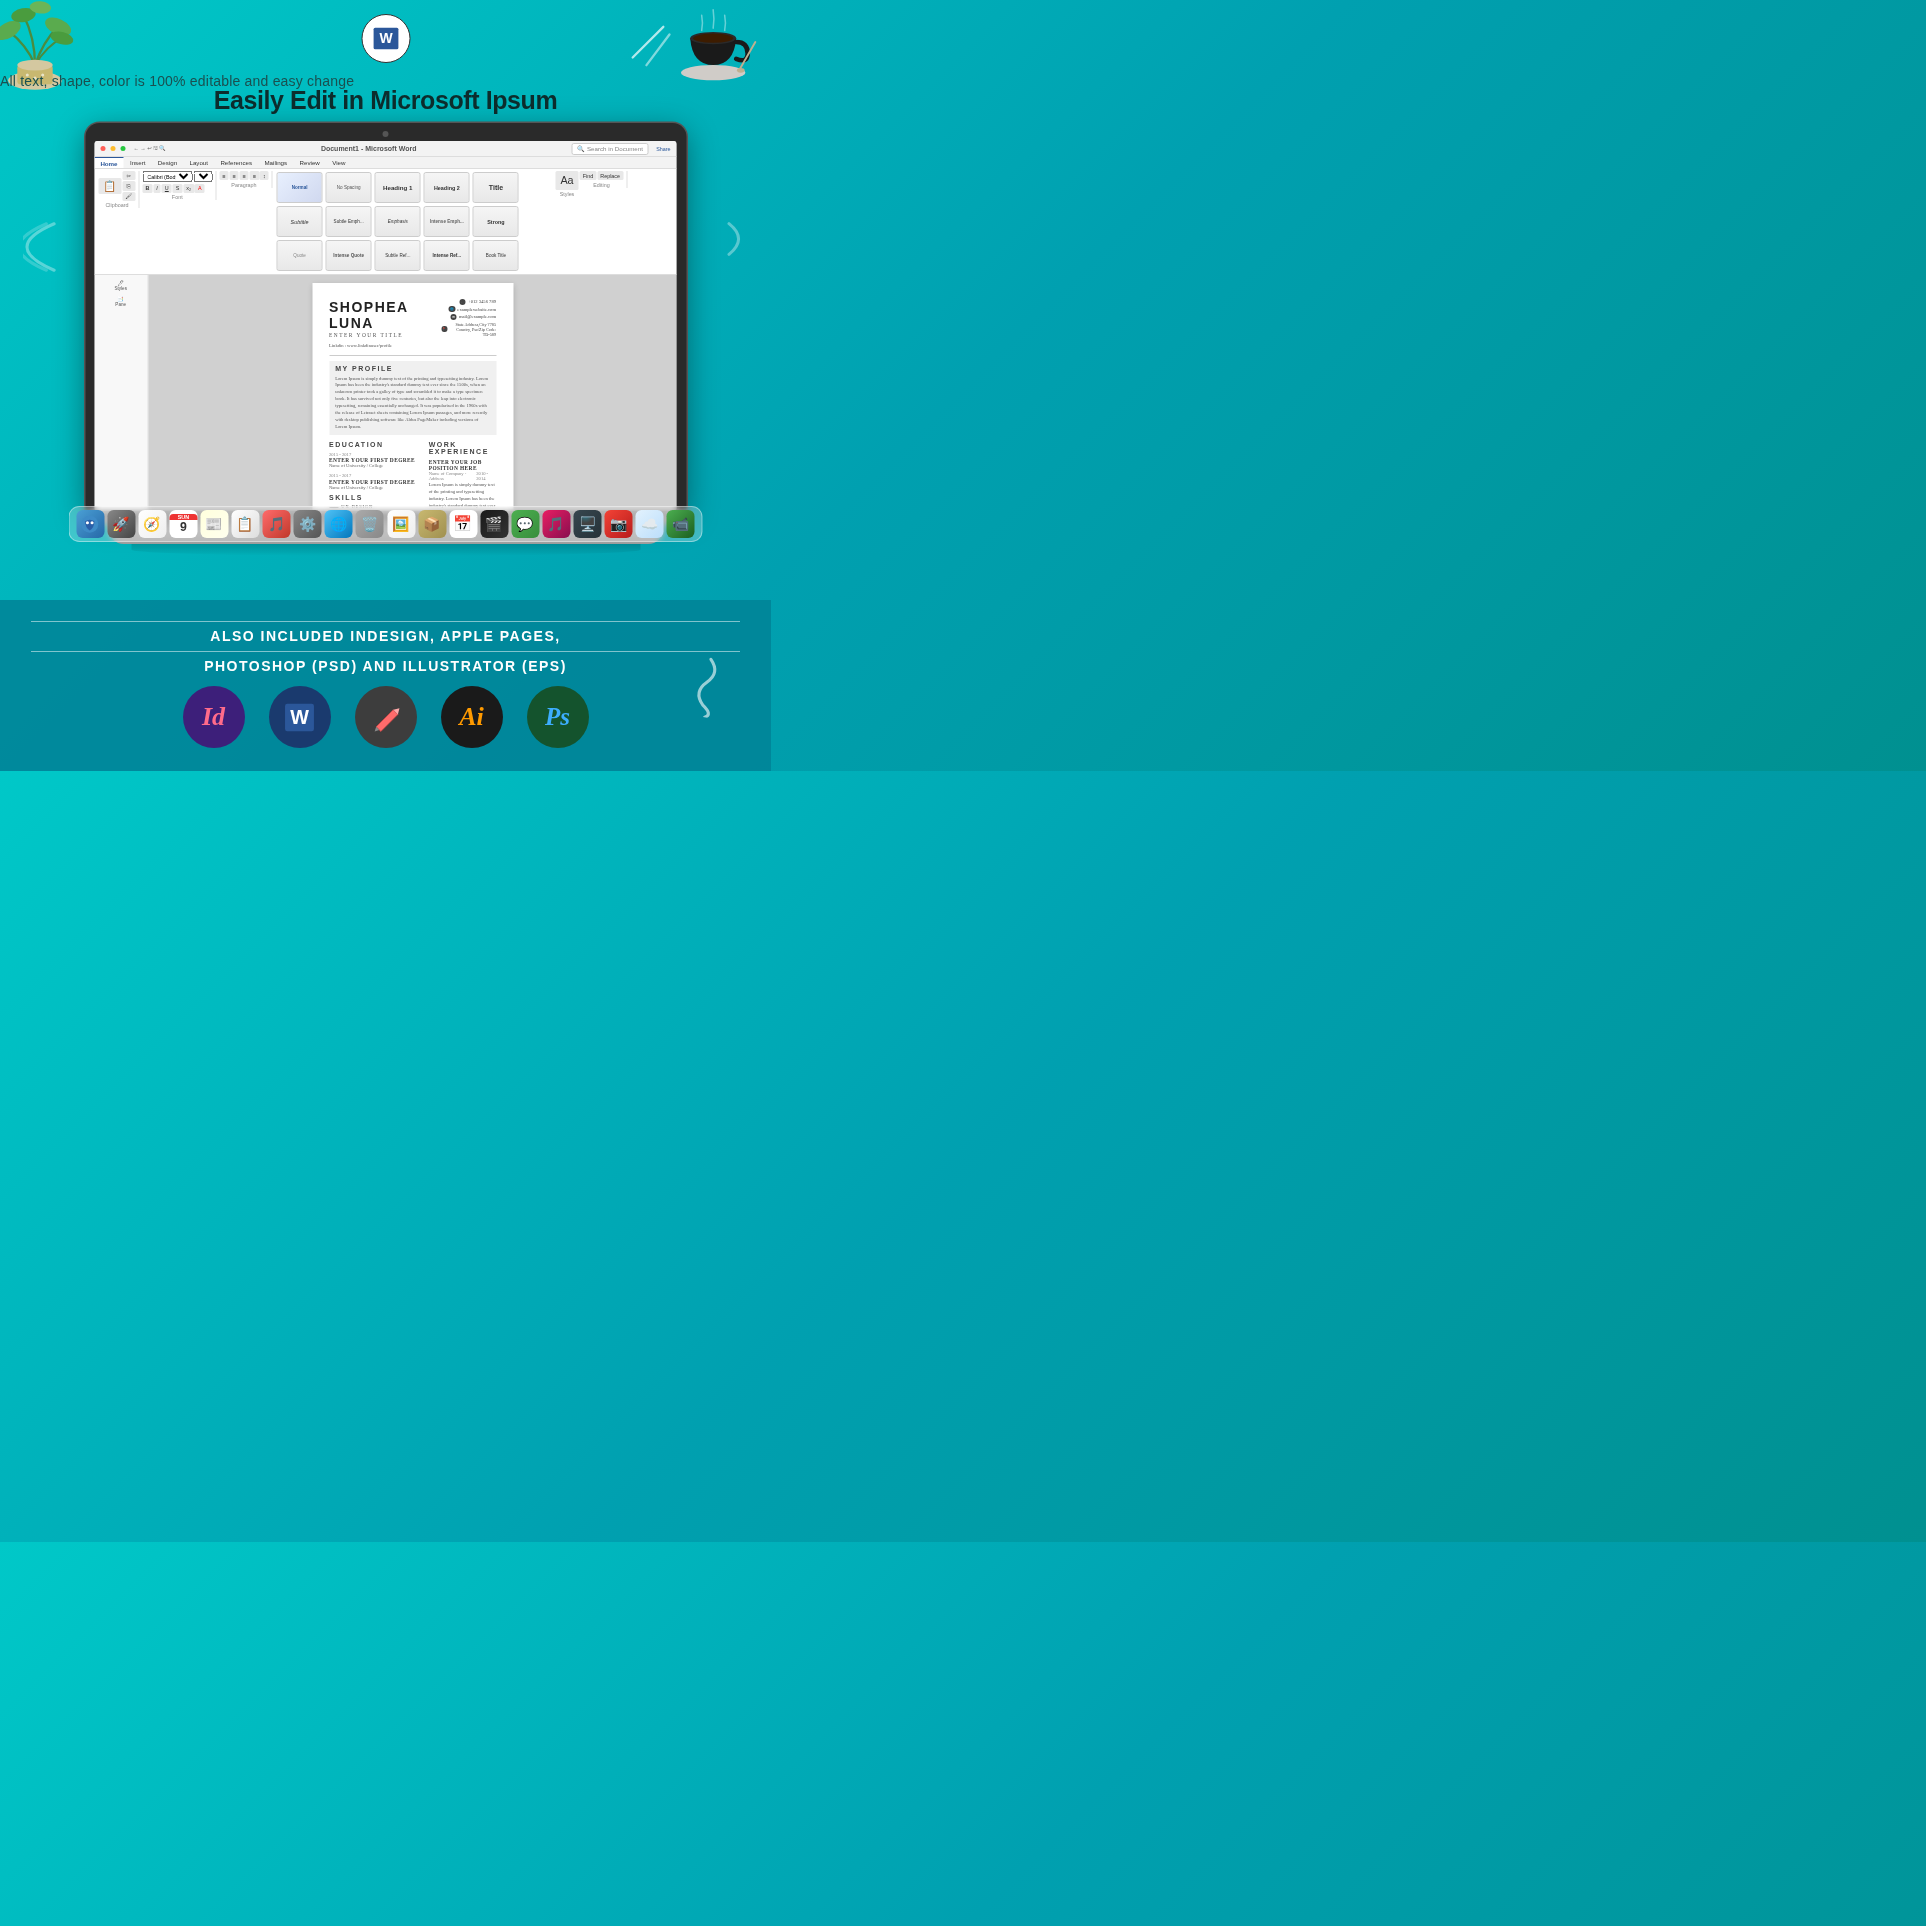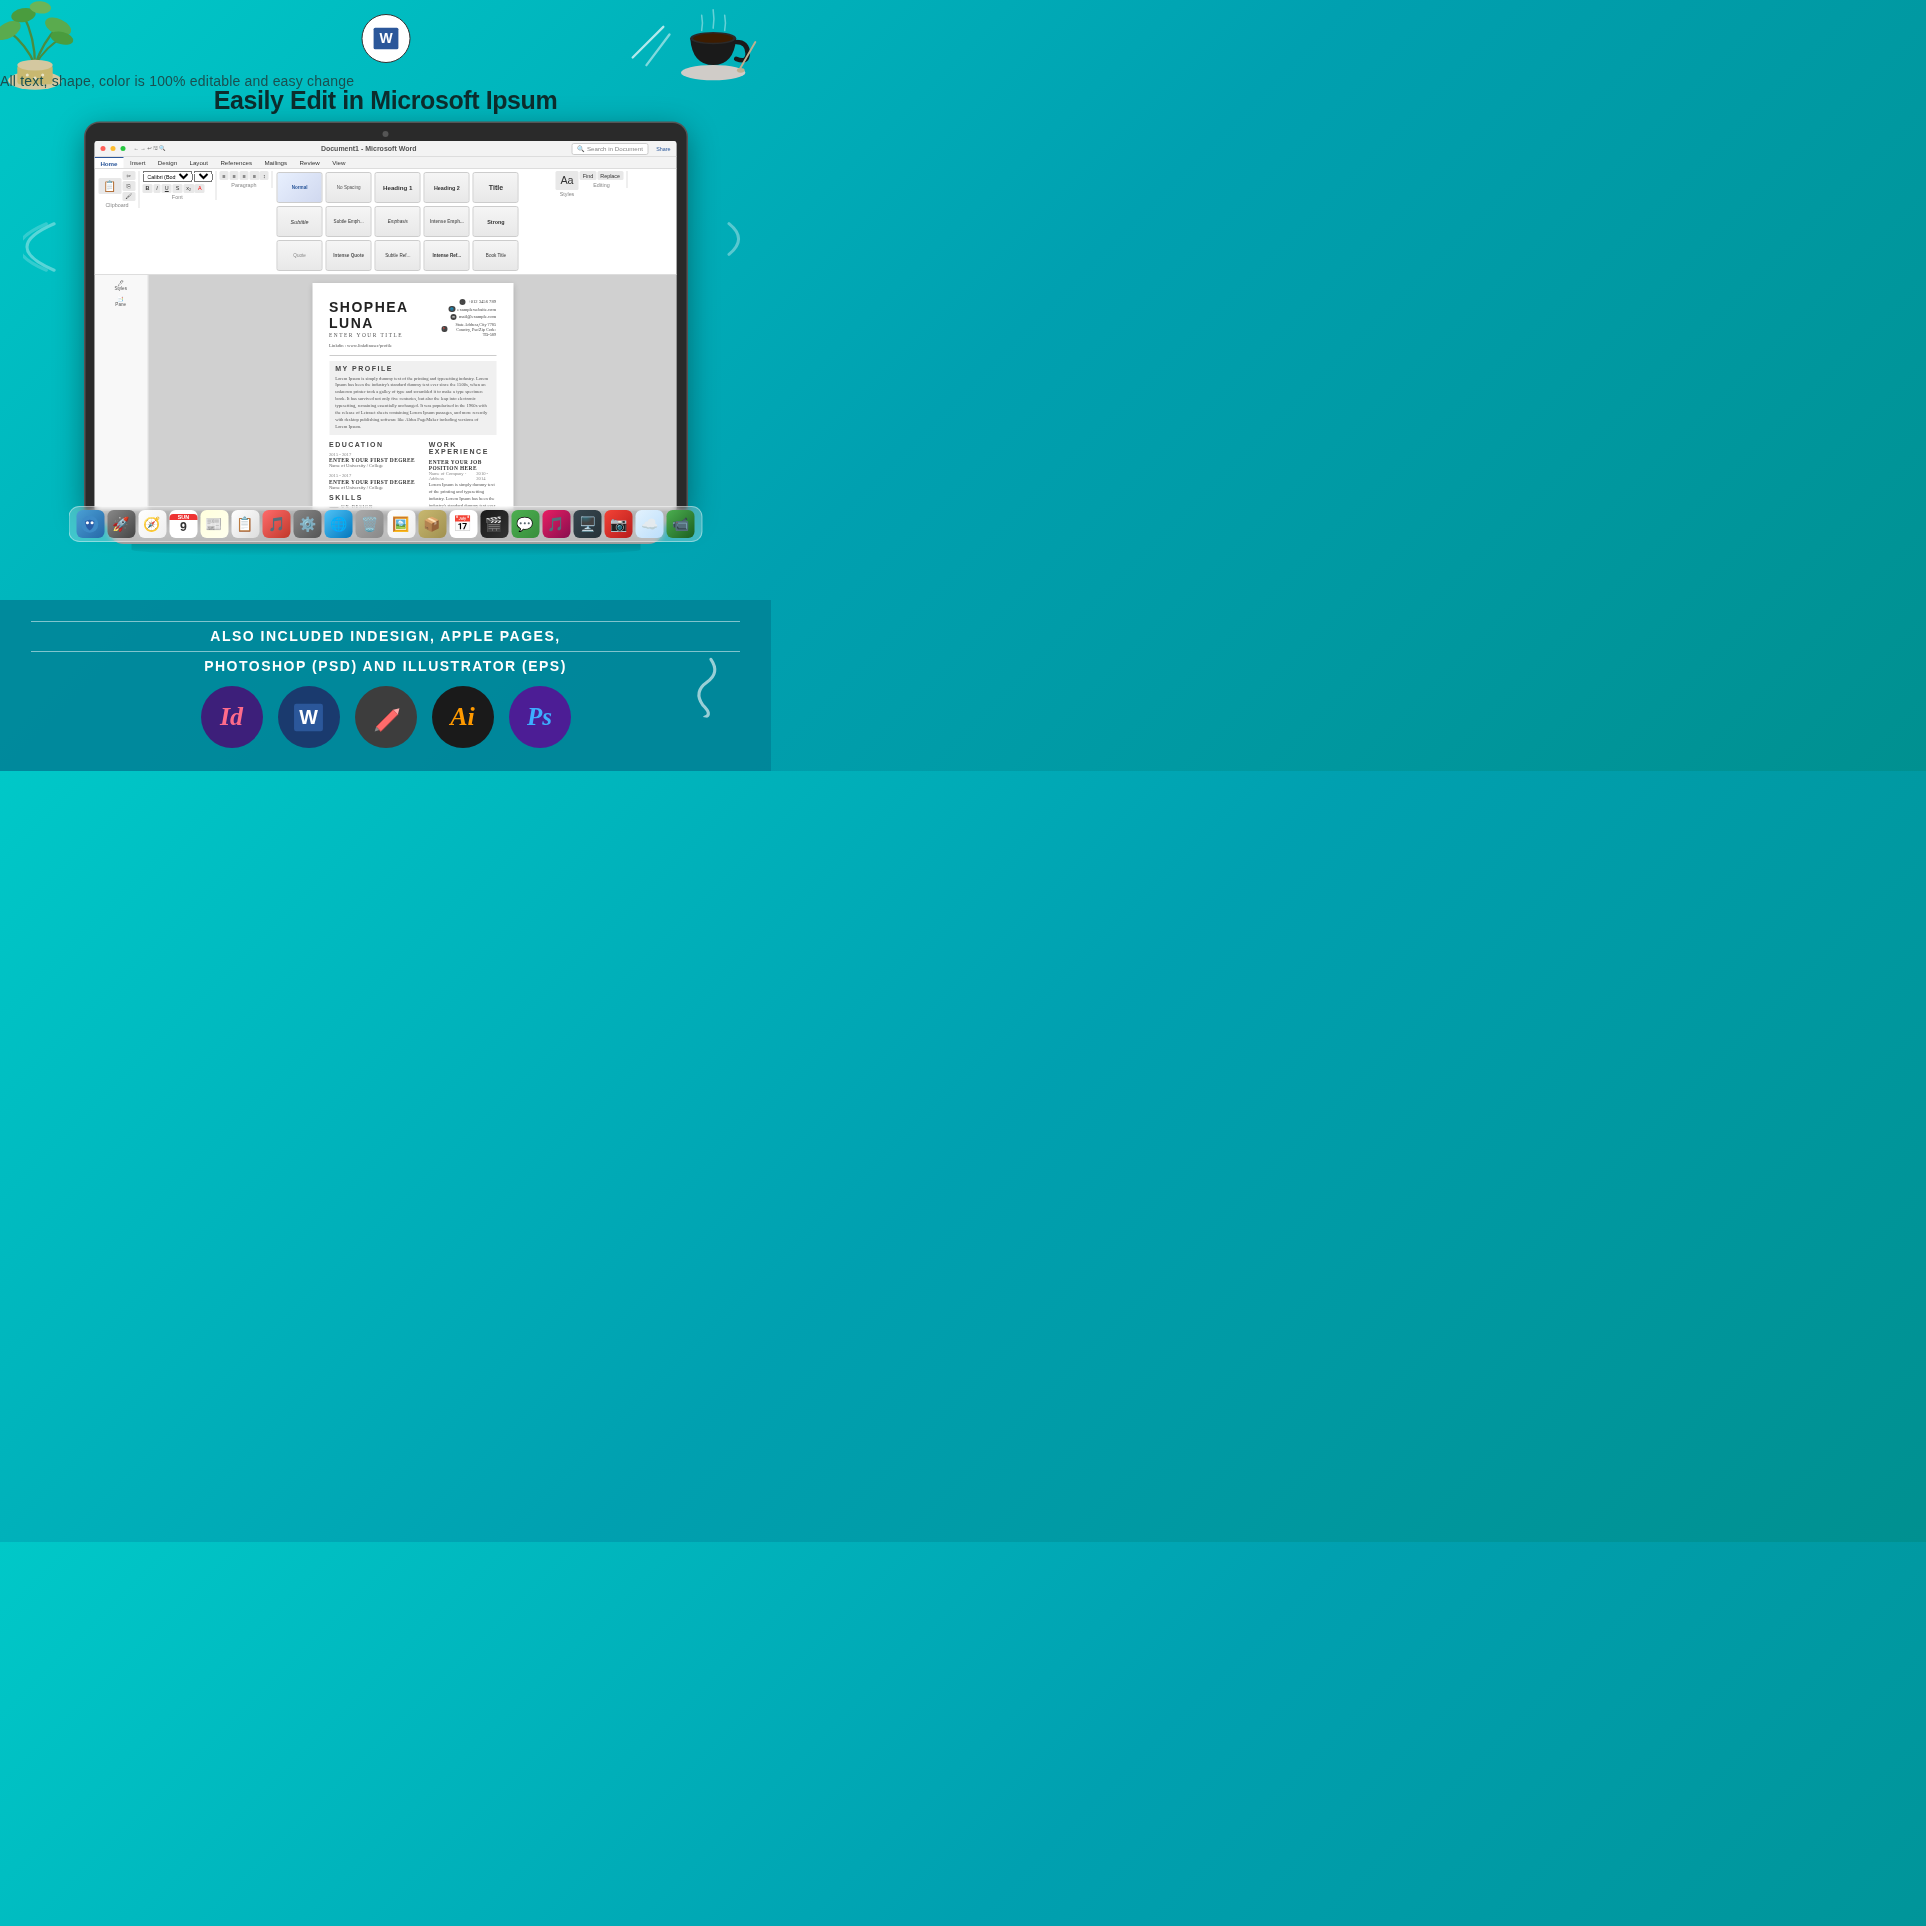--- a/index.html
+++ b/index.html
@@ -501,39 +501,39 @@
       font-size: 14px;
       font-weight: 900;
       color: white;
       letter-spacing: 1.5px;
       text-transform: uppercase;
     }
     .app-icons-row {
       display: flex;
       justify-content: center;
       align-items: center;
-      gap: 15px;
+      gap: 24px;
       margin-top: 12.3px;
     }
     .app-icon-circle {
       width: 62px;
       height: 62px;
       border-radius: 50%;
       background: #2a2a2a;
       display: flex;
       align-items: center;
       justify-content: center;
       font-size: 28px;
       font-weight: 900;
       color: white;
       cursor: pointer;
     }
     .app-icon-id { background: #3d1f7a; color: #ff6b8a; }
     .app-icon-wd { background: #1a3a6e; color: white; font-size: 21.6px; }
-    .app-icon-ps { background: #4c1d95; color: #3daeff; }
+    .app-icon-ps { background: #14532d; color: #3daeff; }
 
     .deco-squiggle {
       position: absolute;
       right: 46px;
       bottom: 46px;
       font-size: 31px;
       color: rgba(255,255,255,0.6);
       transform: rotate(10deg);
     }
 

